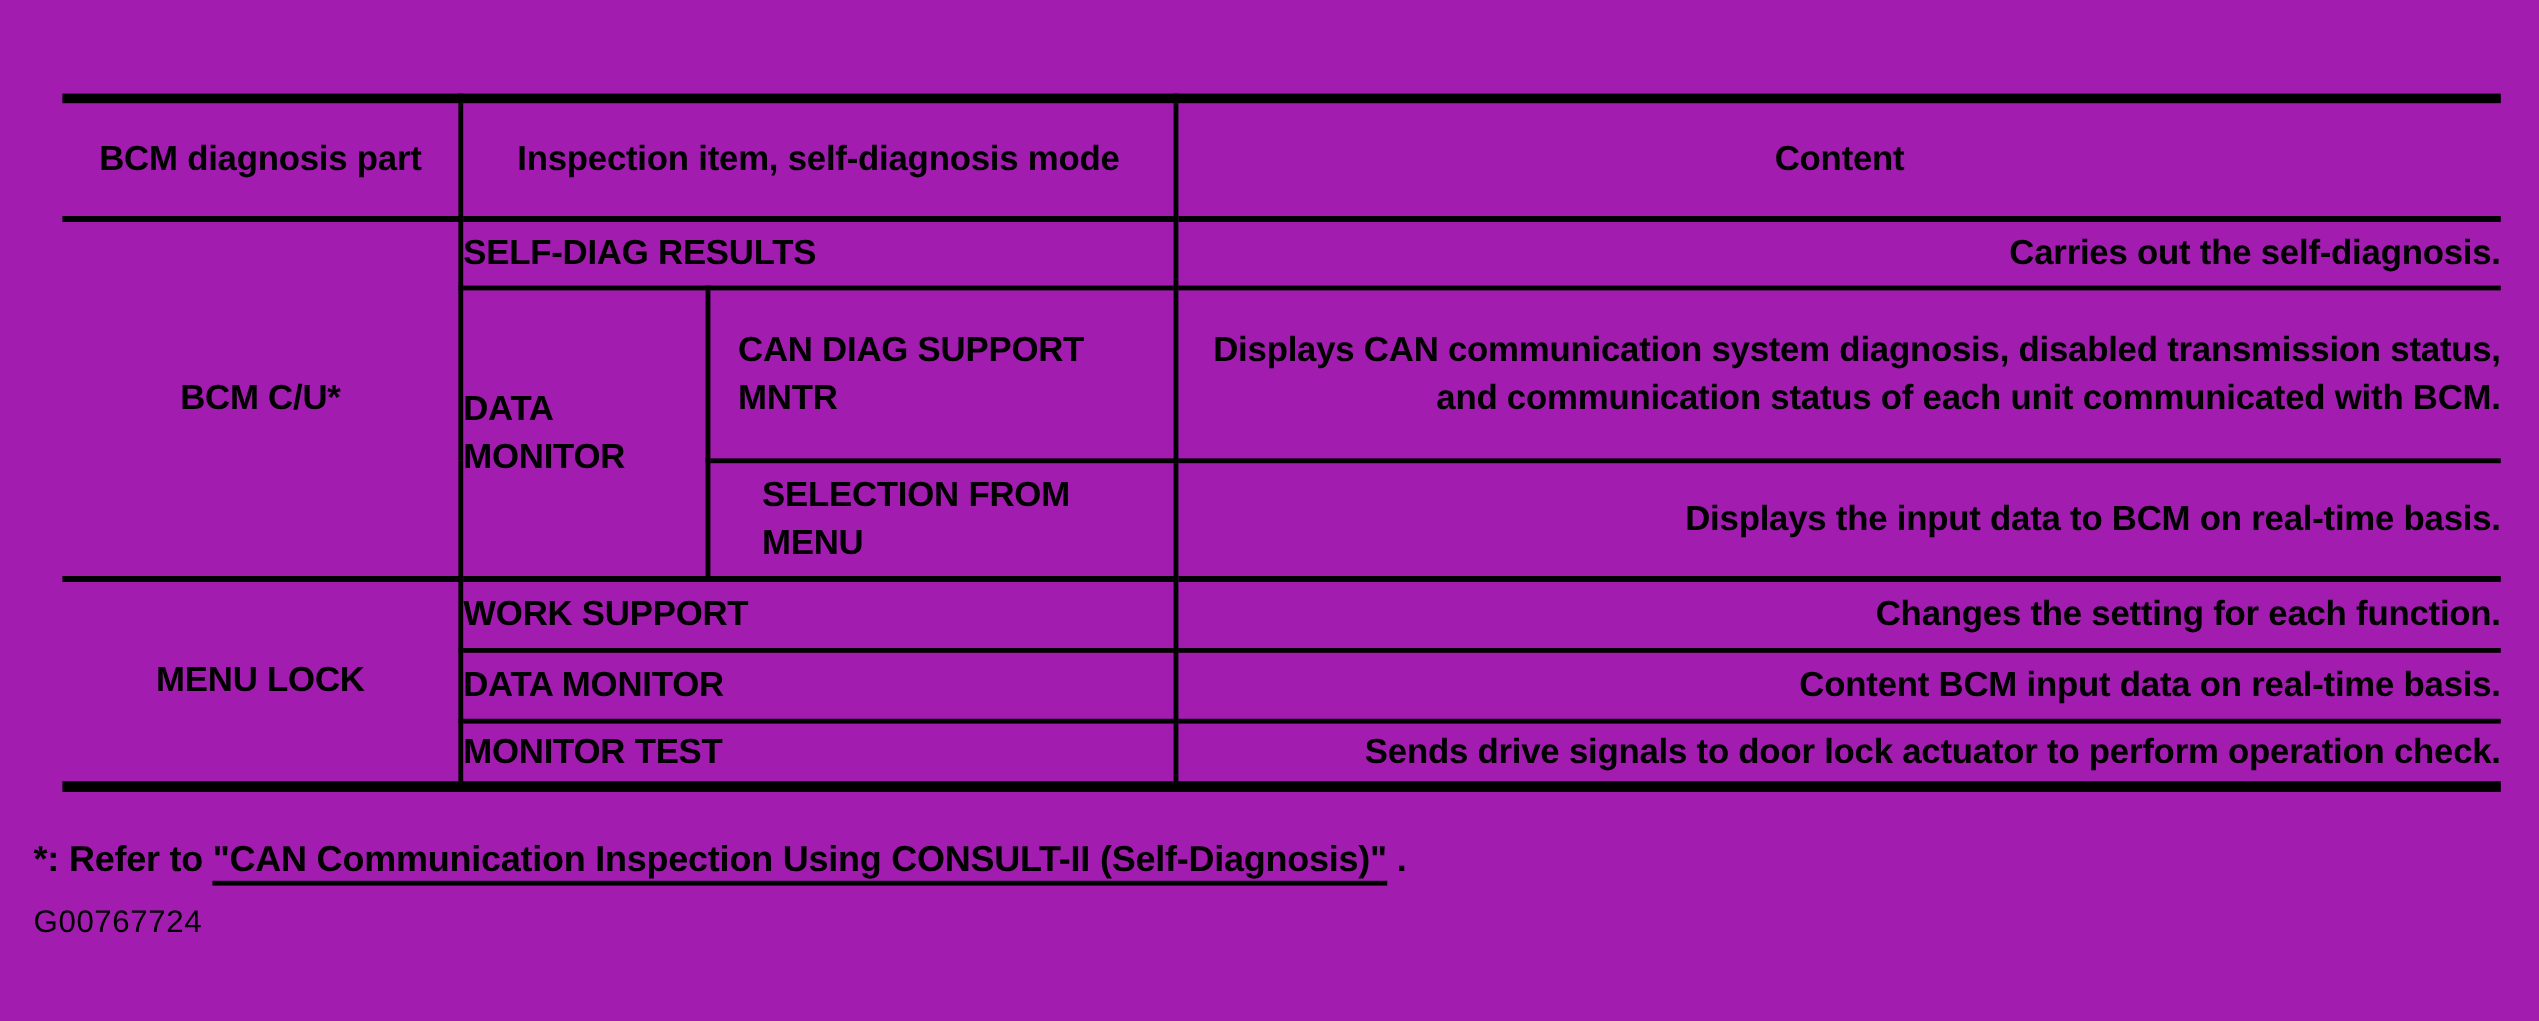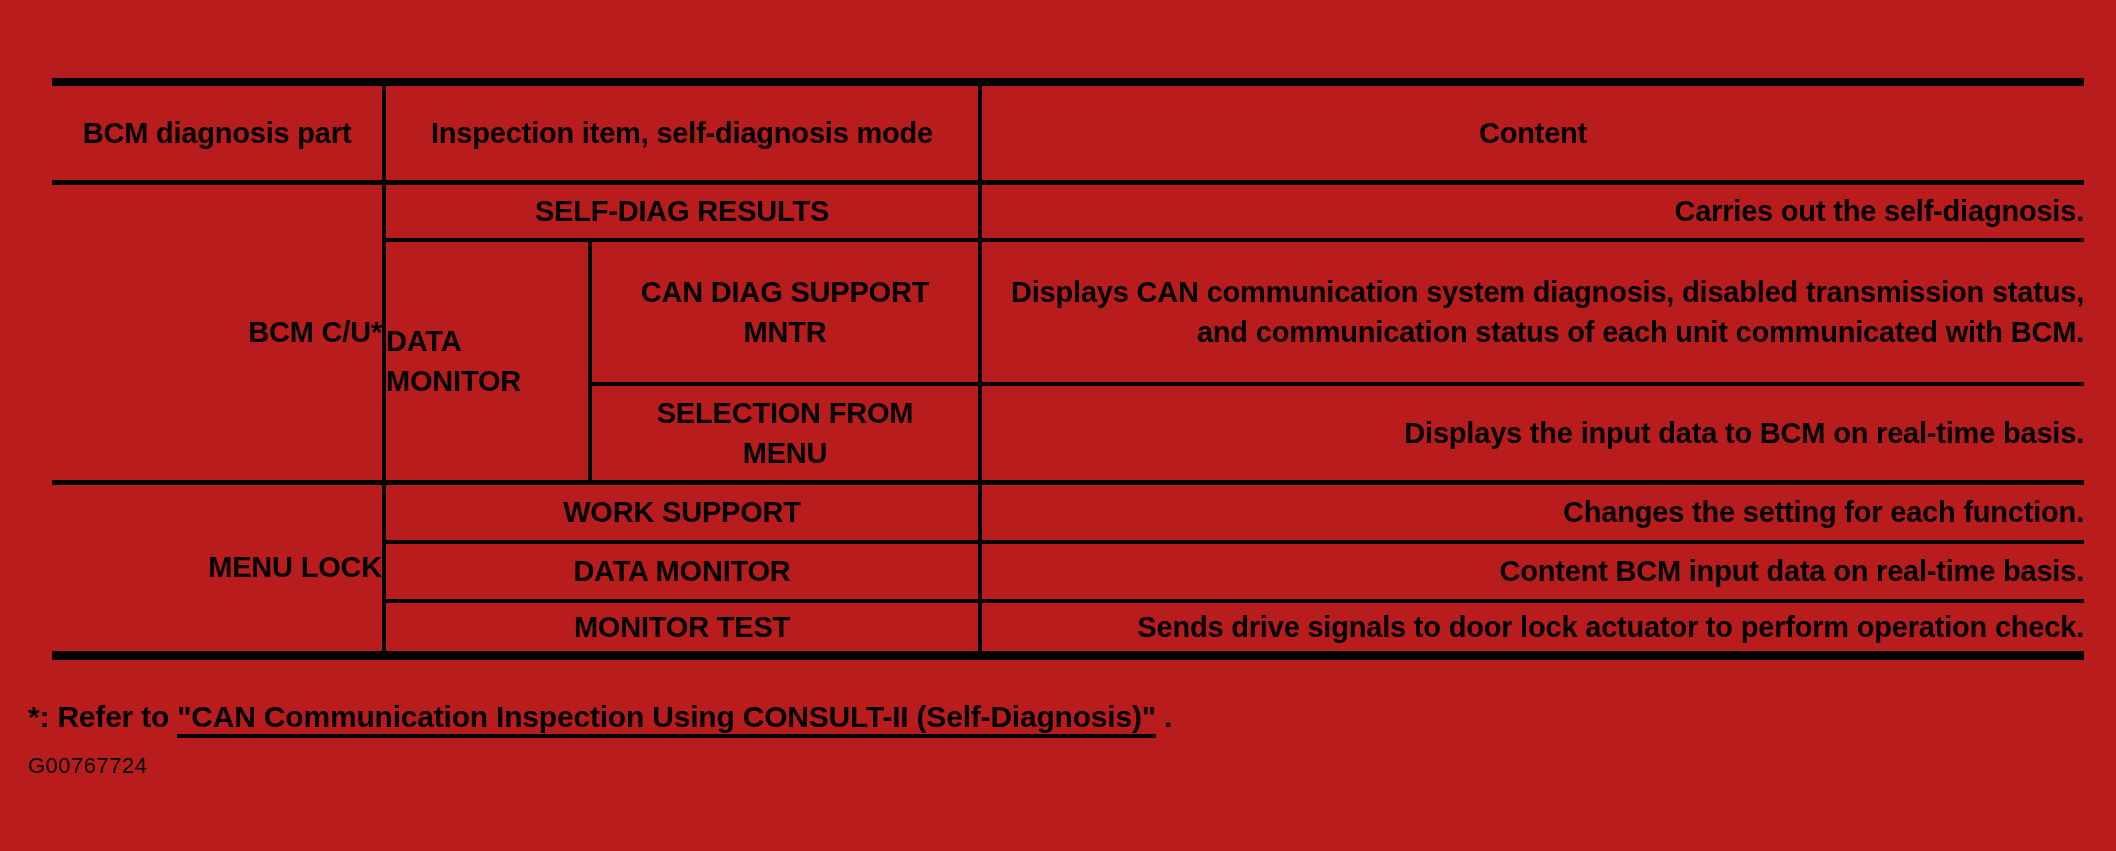--- a/index.html
+++ b/index.html
@@ -11,21 +11,21 @@
     width: 2116px;
     height: 851px;
     font-family: "Liberation Sans", sans-serif;
     color: #000;
     overflow: hidden;
   }
   .page {
     position: relative;
     width: 2116px;
     height: 851px;
-    background: #b91c1c;
+    background: #a21caf;
   }
   table.diag {
     position: absolute;
     left: 52px;
     top: 78px;
     width: 2032px;
     border-collapse: collapse;
     table-layout: fixed;
     border-top: 8px solid #000;
     border-bottom: 9px solid #000;
@@ -48,24 +48,24 @@
   tr.section-start td { border-top-width: 5px; }
 
   td.hdr {
     text-align: center;
   }
   .hdr-inner {
     max-width: 520px;
     margin: 0 auto;
   }
   td.part {
-    text-align: right;
+    text-align: center;
   }
   td.mode {
-    text-align: center;
+    text-align: left;
   }
   .mode-inner-narrow {
     max-width: 340px;
     margin: 0 auto;
   }
   .mode-inner-menu {
     max-width: 300px;
     margin: 0 auto;
   }
   td.mode-group {
@@ -88,21 +88,21 @@
     white-space: nowrap;
   }
   .fn-link {
     border-bottom: 4px solid #000;
     padding-bottom: 1px;
   }
   .gcode {
     position: absolute;
     left: 28px;
     top: 753px;
-    font-size: 22px;
+    font-size: 26px;
     font-weight: normal;
     letter-spacing: 0.5px;
   }
 </style>
 </head>
 <body>
 
 <div class="page">
 
   <table class="diag">

